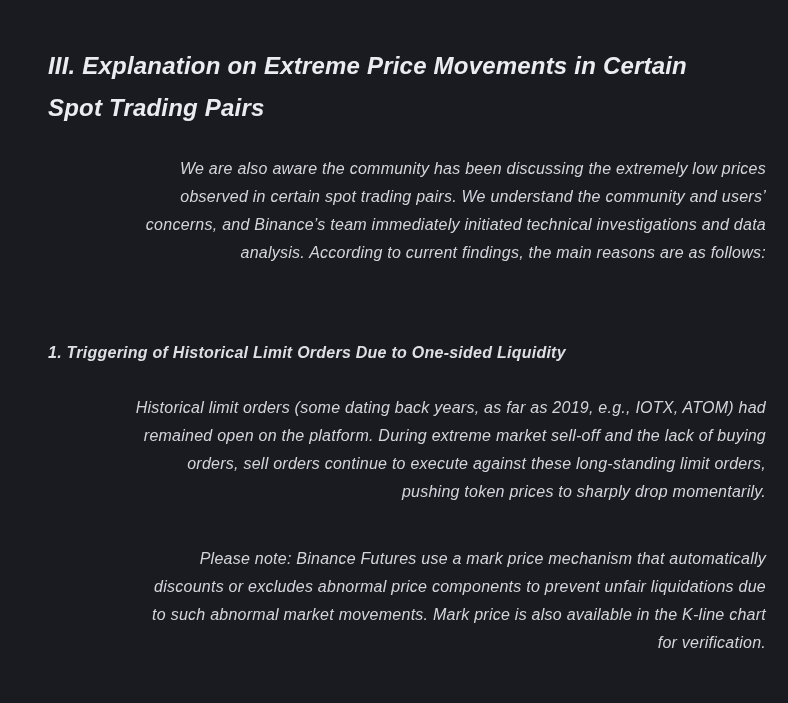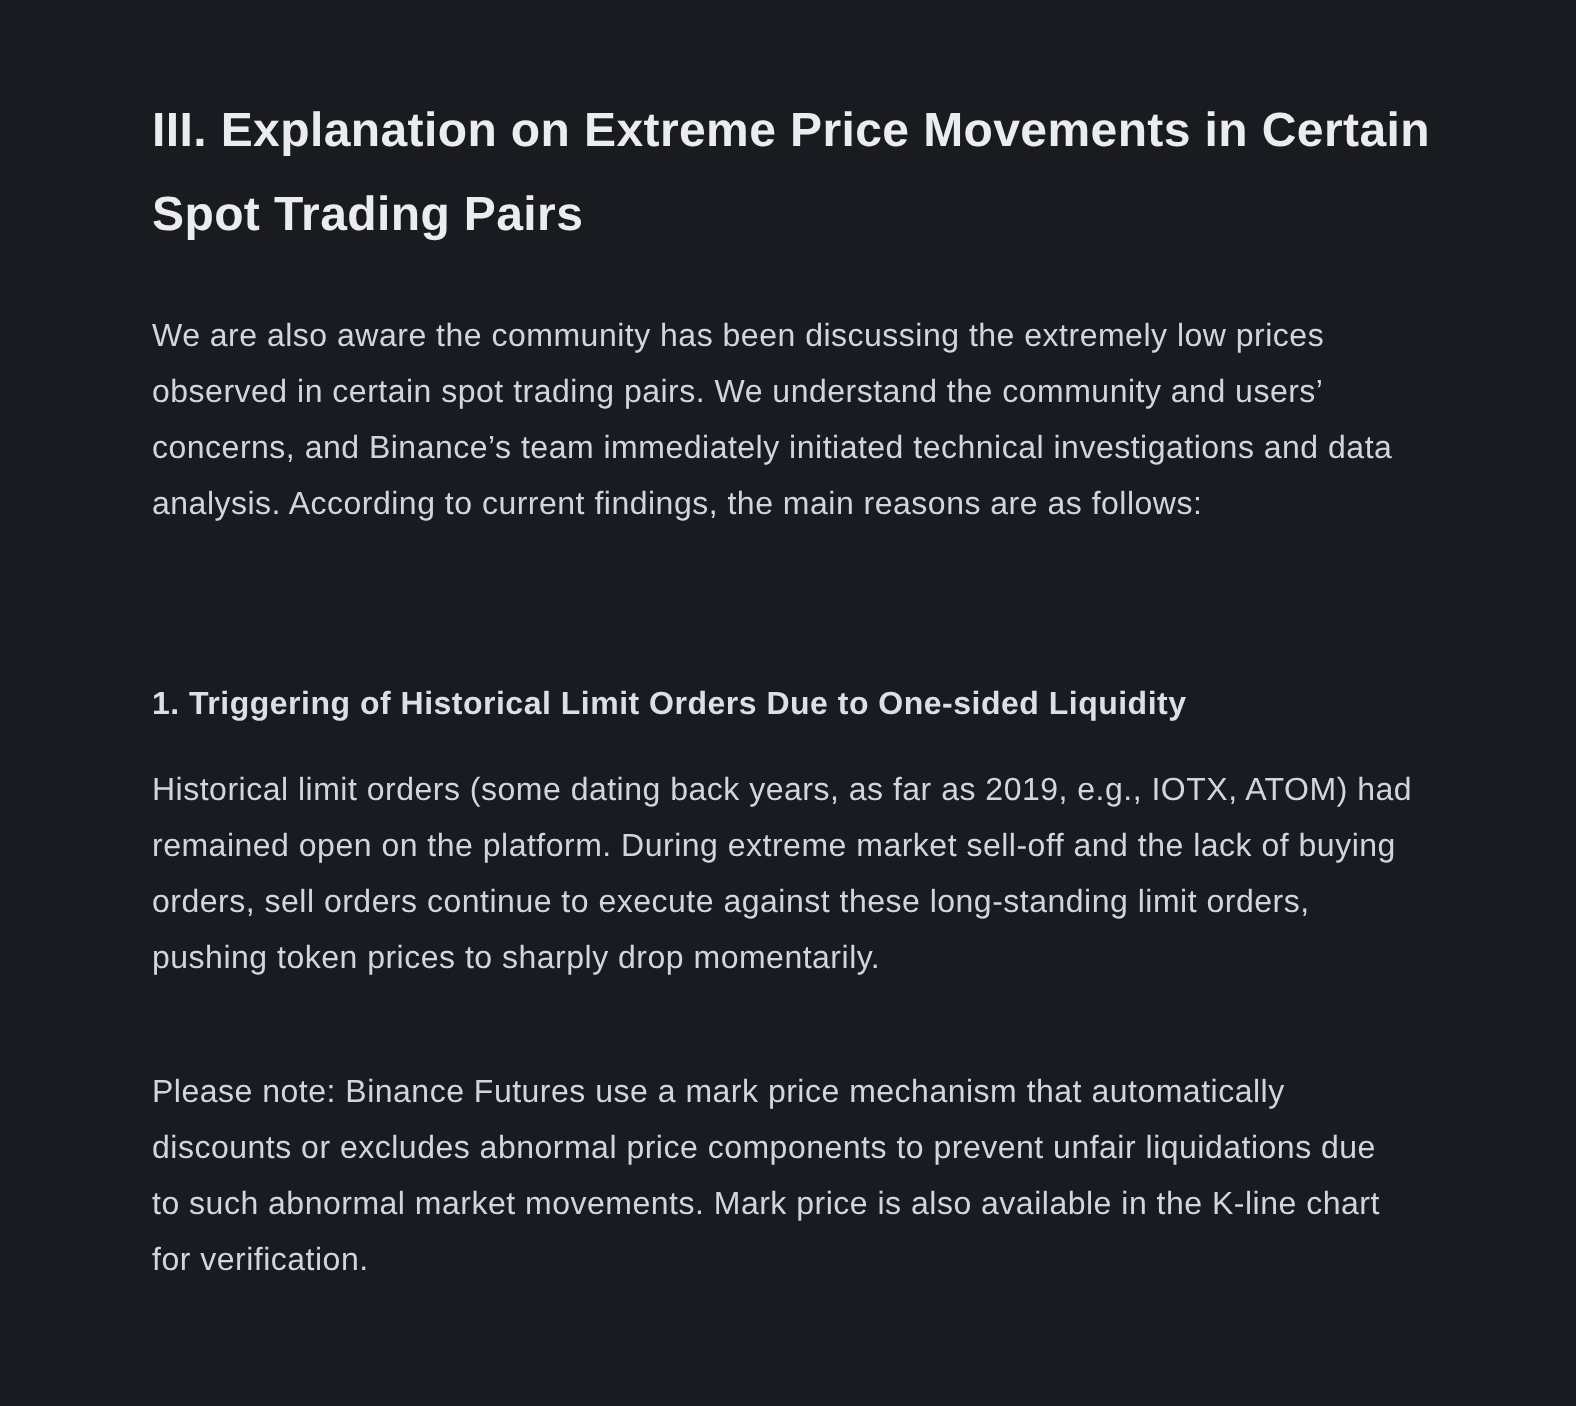--- a/index.html
+++ b/index.html
@@ -10,43 +10,45 @@
     width: 788px;
     height: 703px;
     overflow: hidden;
     background: #1a1b21;
     font-family: "Liberation Sans", sans-serif;
   }
   .article {
     box-sizing: border-box;
     width: 788px;
     height: 703px;
-    padding: 45px 22px 0 76px;
+    padding: 45px 22px 0 48px;
+    font-style: italic;
   }
   .article-heading {
     margin: 0 0 26px 0;
     font-size: 24px;
     font-weight: 700;
     line-height: 42px;
     letter-spacing: 0.2px;
     color: #eaecef;
     white-space: pre-line;
   }
   .article-paragraph {
     margin: 0;
     font-size: 16px;
     font-weight: 400;
     line-height: 28px;
     letter-spacing: 0.25px;
     color: #d2d6dc;
     white-space: pre-line;
+    text-align: right;
   }
   .para-1 { margin-bottom: 72px; }
   .article-subheading {
-    margin: 0 0 15px 0;
+    margin: 0 0 27px 0;
     font-size: 16px;
     font-weight: 700;
     line-height: 28px;
     letter-spacing: 0.25px;
     color: #dcdfe4;
     white-space: pre-line;
   }
   .para-2 { margin-bottom: 39px; }
   .para-3 { margin-bottom: 0; }
 </style>

